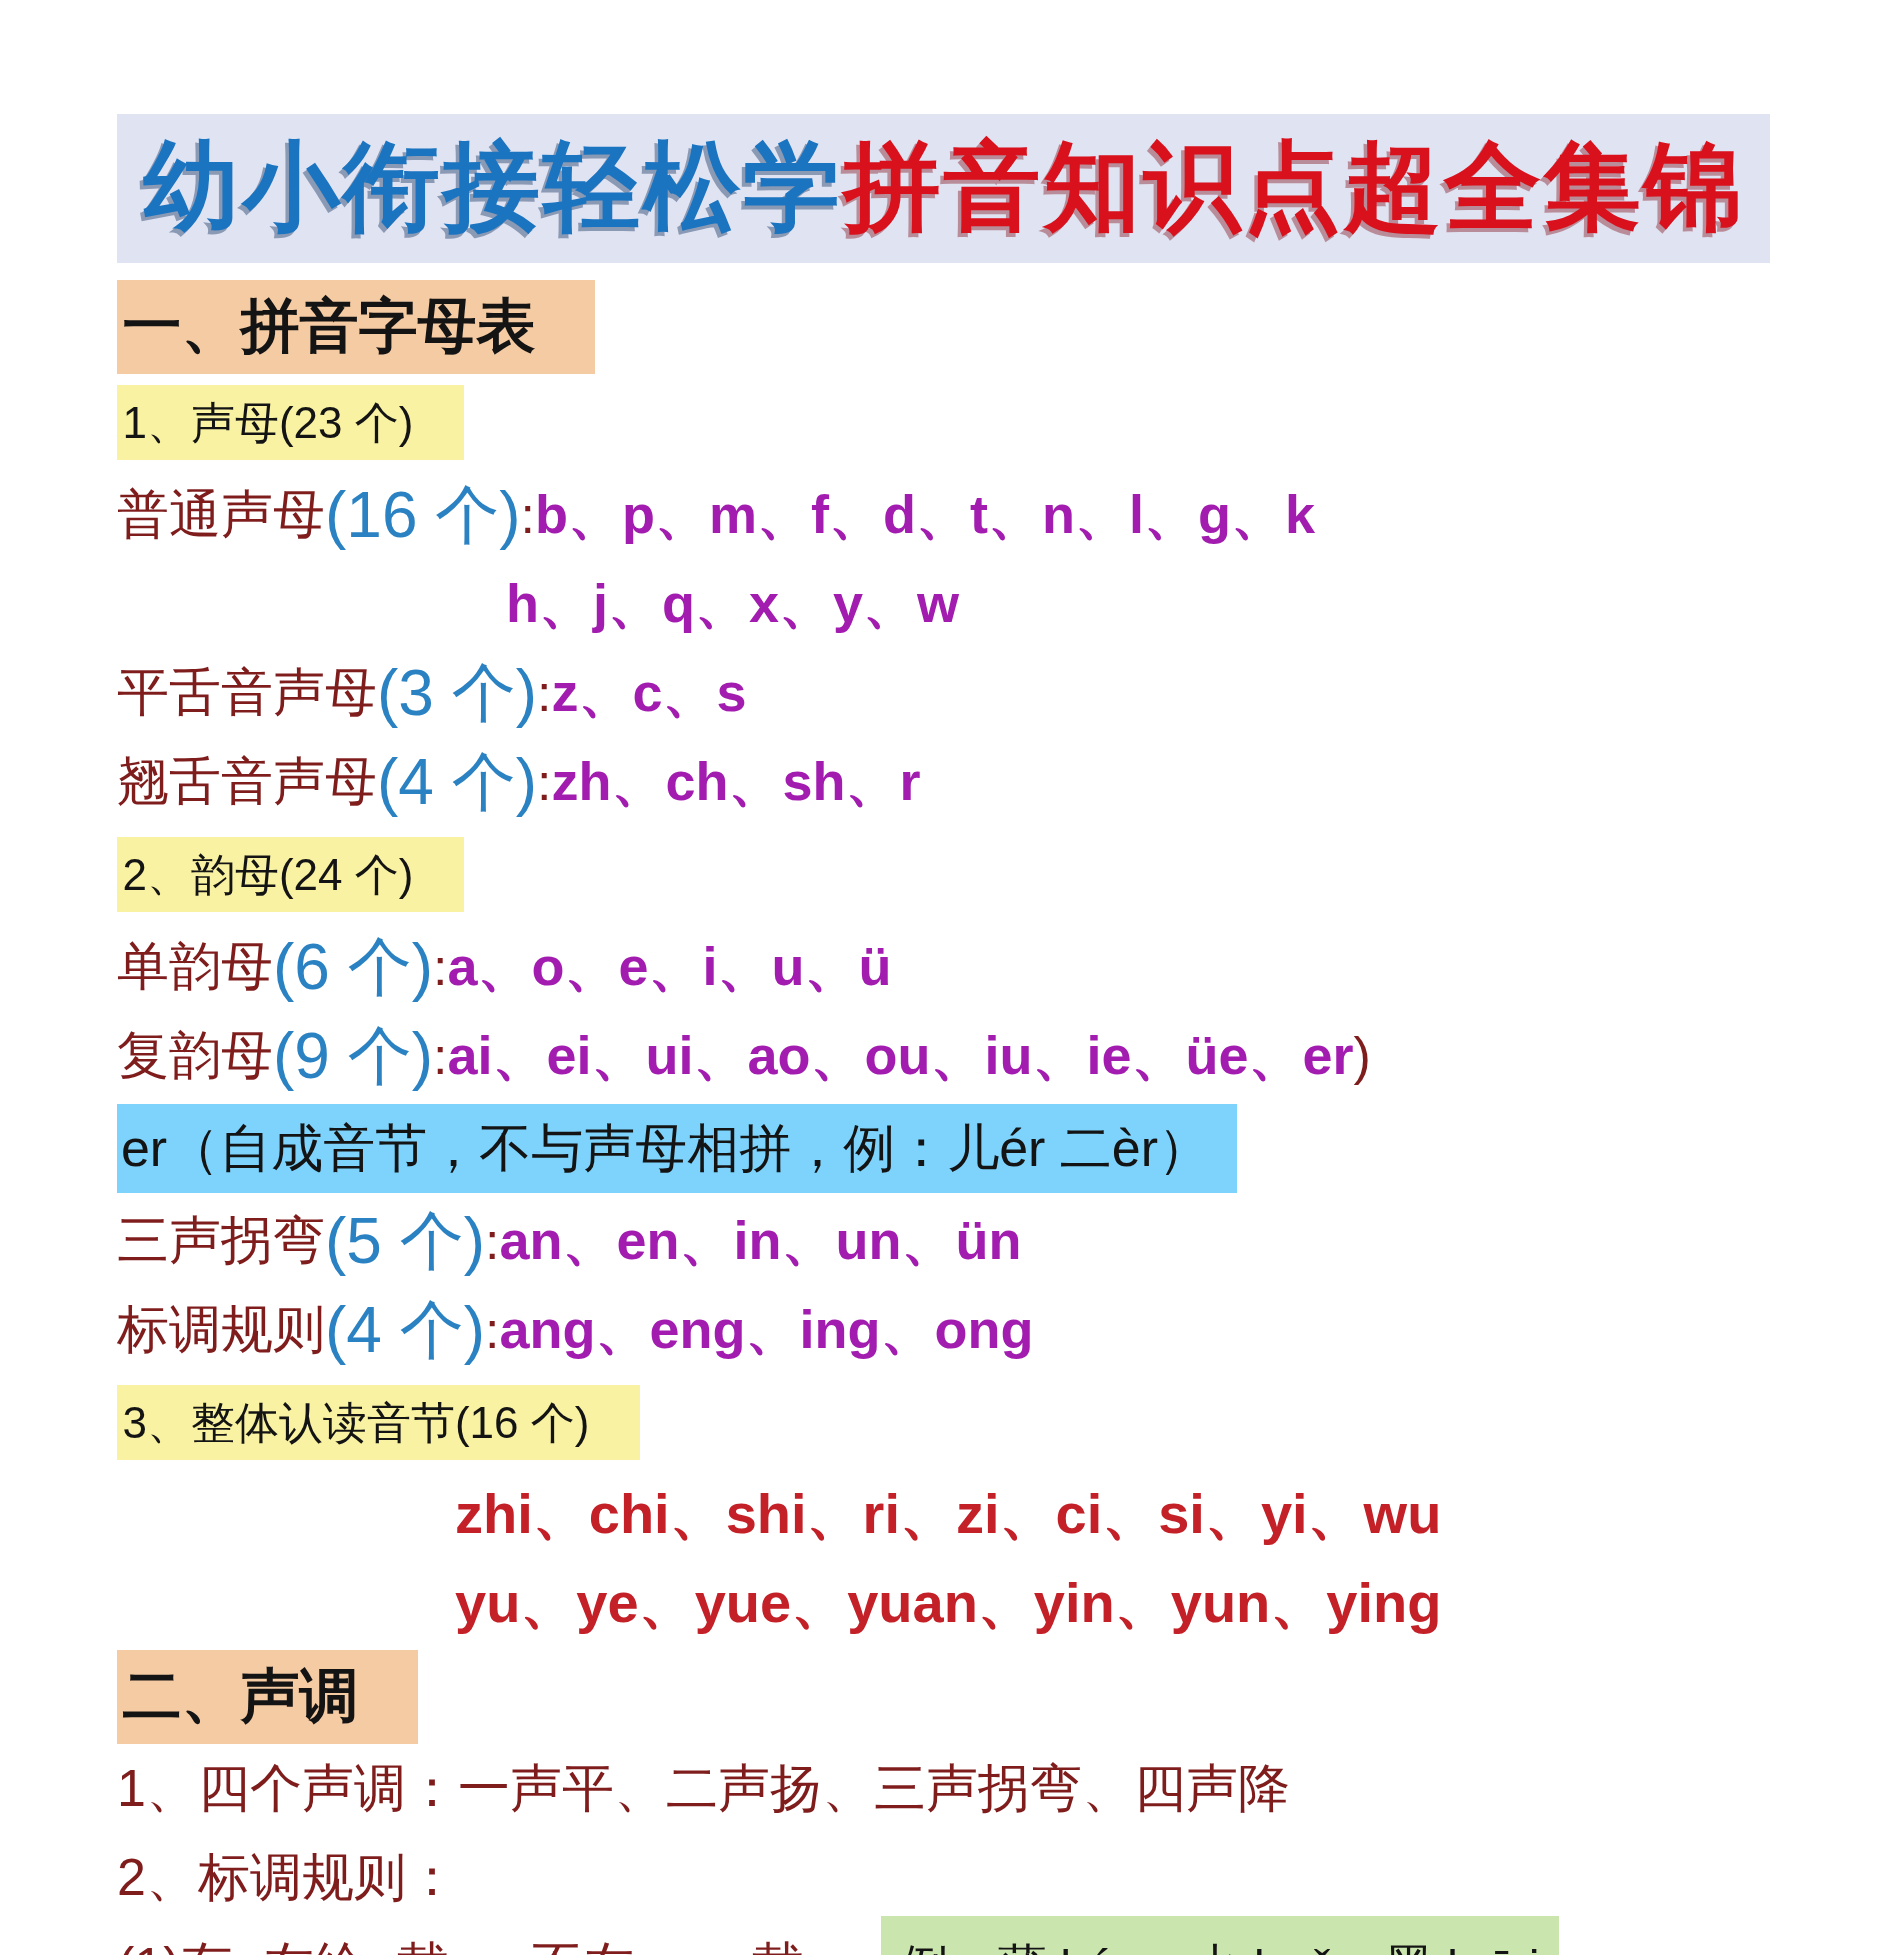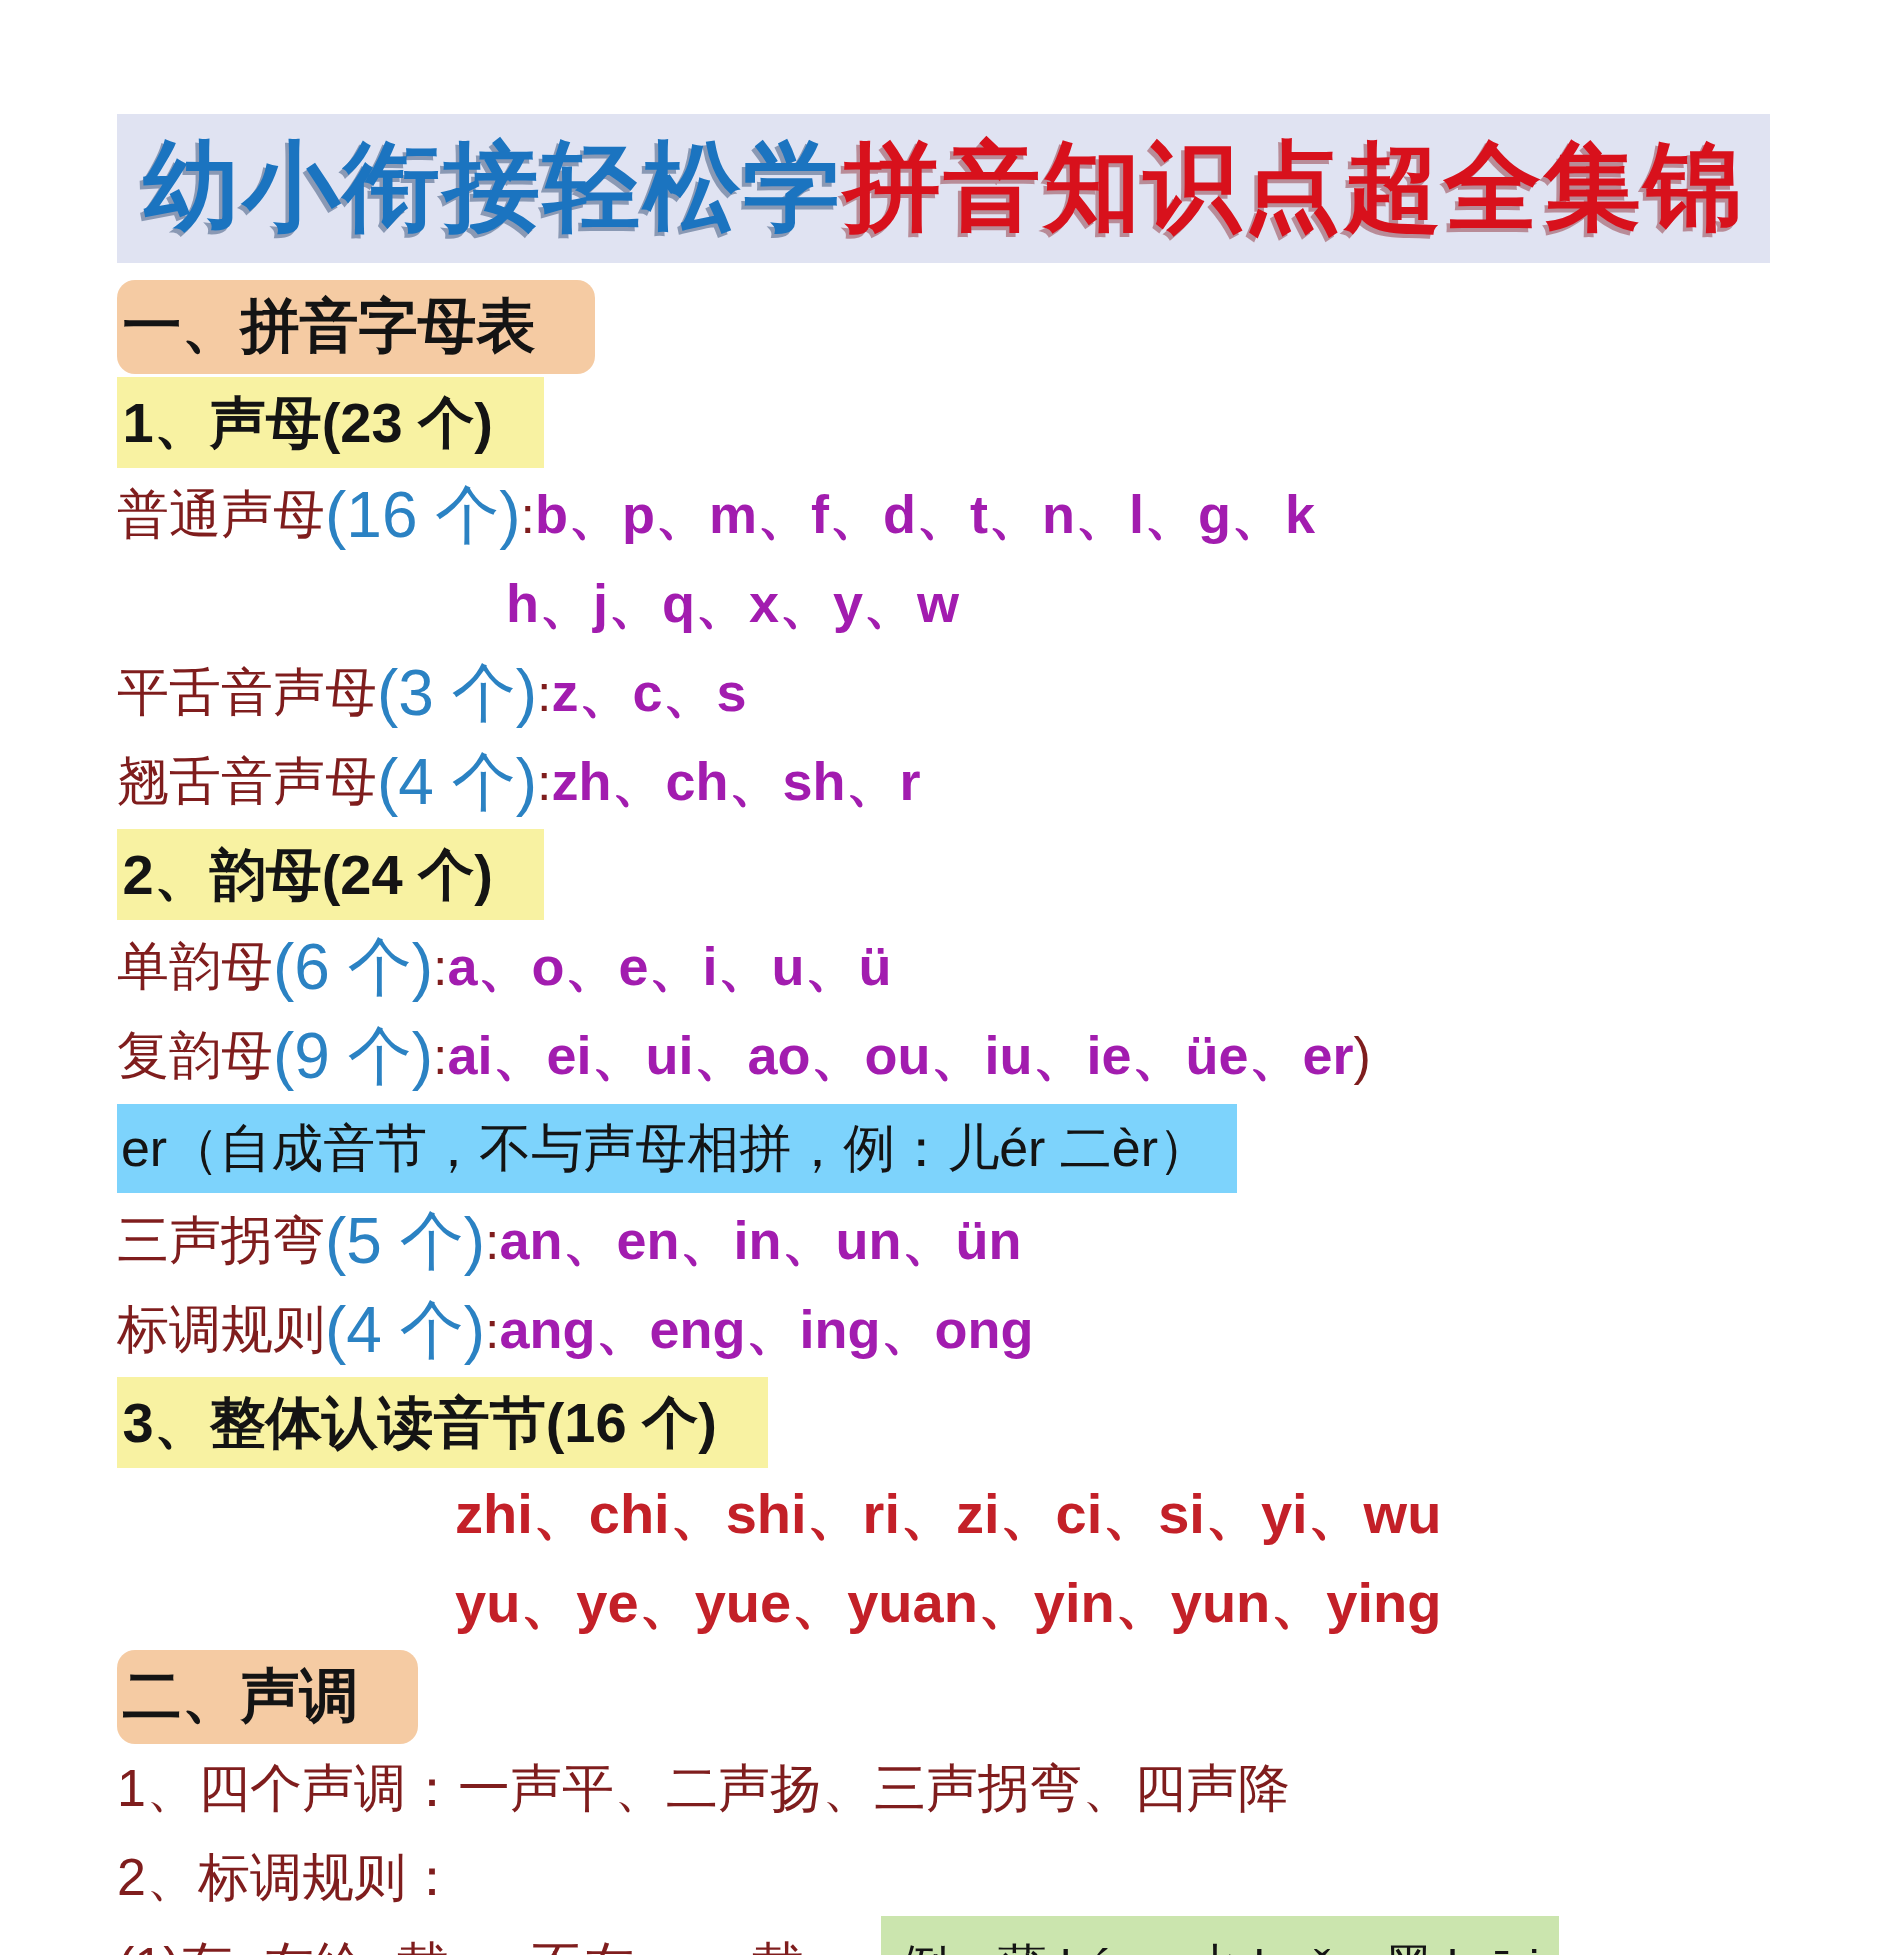--- a/index.html
+++ b/index.html
@@ -19,25 +19,25 @@
   .t-blue{ color:#1b74c0; text-shadow:-3.5px 3.5px 0 rgba(34,62,104,0.45); }
   .t-red { color:#d8111c; text-shadow:-3.5px 3.5px 0 rgba(125,10,18,0.40); }
 
   
   .content{ padding:0 117px; }
   .row{ height:89px; display:flex; align-items:center; white-space:nowrap; }
   .row-block{ height:96px; }
 
   .hl-orange{
     background:#f5cba3; font-weight:700; font-size:59px;
-    padding:10.2px 59px 10.2px 5.5px; display:inline-block; line-height:1.25;border-radius:18px;
+    padding:10.2px 59px 10.2px 5.5px; display:inline-block; line-height:1.25;
   }
   .hl-yellow{
-    background:#f8f2a2; font-size:56px;
-    padding:10.2px 51px 10.2px 5.5px; display:inline-block; line-height:1.25;font-weight:bold;
+    background:#f8f2a2; font-size:44px;
+    padding:10.2px 51px 10.2px 5.5px; display:inline-block; line-height:1.25;
   }
   .hl-green-wide{
     background:#7dd3fc; font-size:52px;
     padding:11.7px 27px 11.7px 3.9px; display:inline-block; line-height:1.25;
   }
 
   .k{ font-size:52px; color:#7f1d1d; }
   .b{ font-size:64px; color:#2b82c3; }
   .r{ font-size:54px; color:#a21caf; font-weight:700; }
   .red-list{ font-size:56px; color:#c32028; font-weight:700; }

